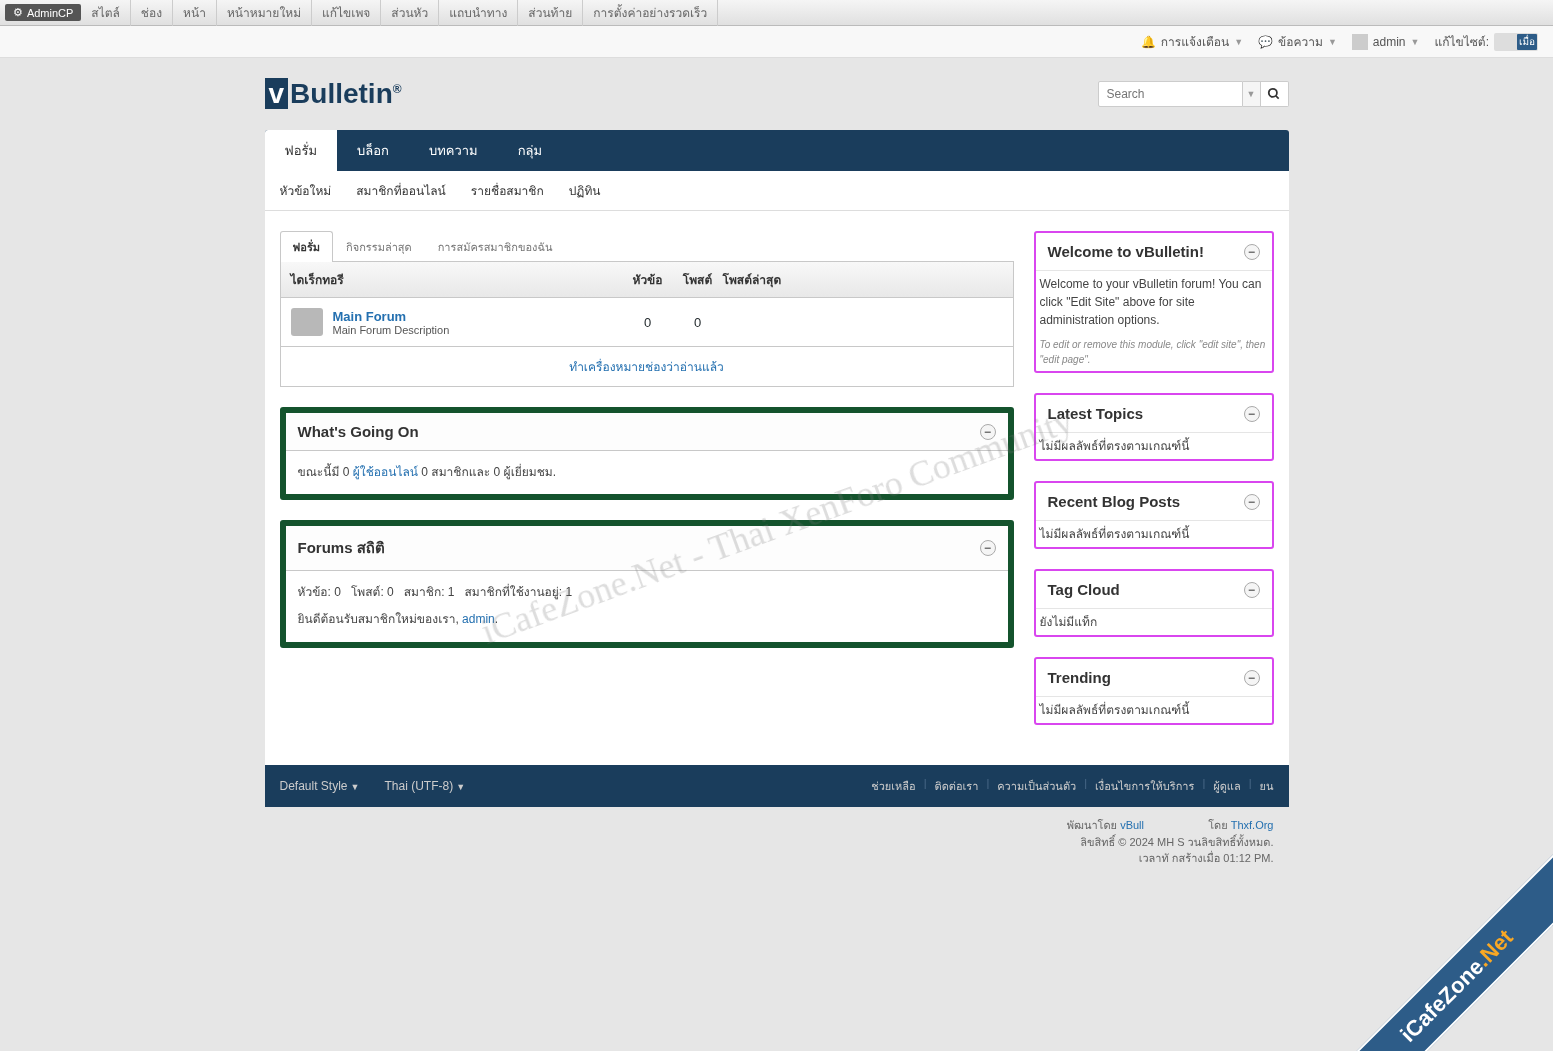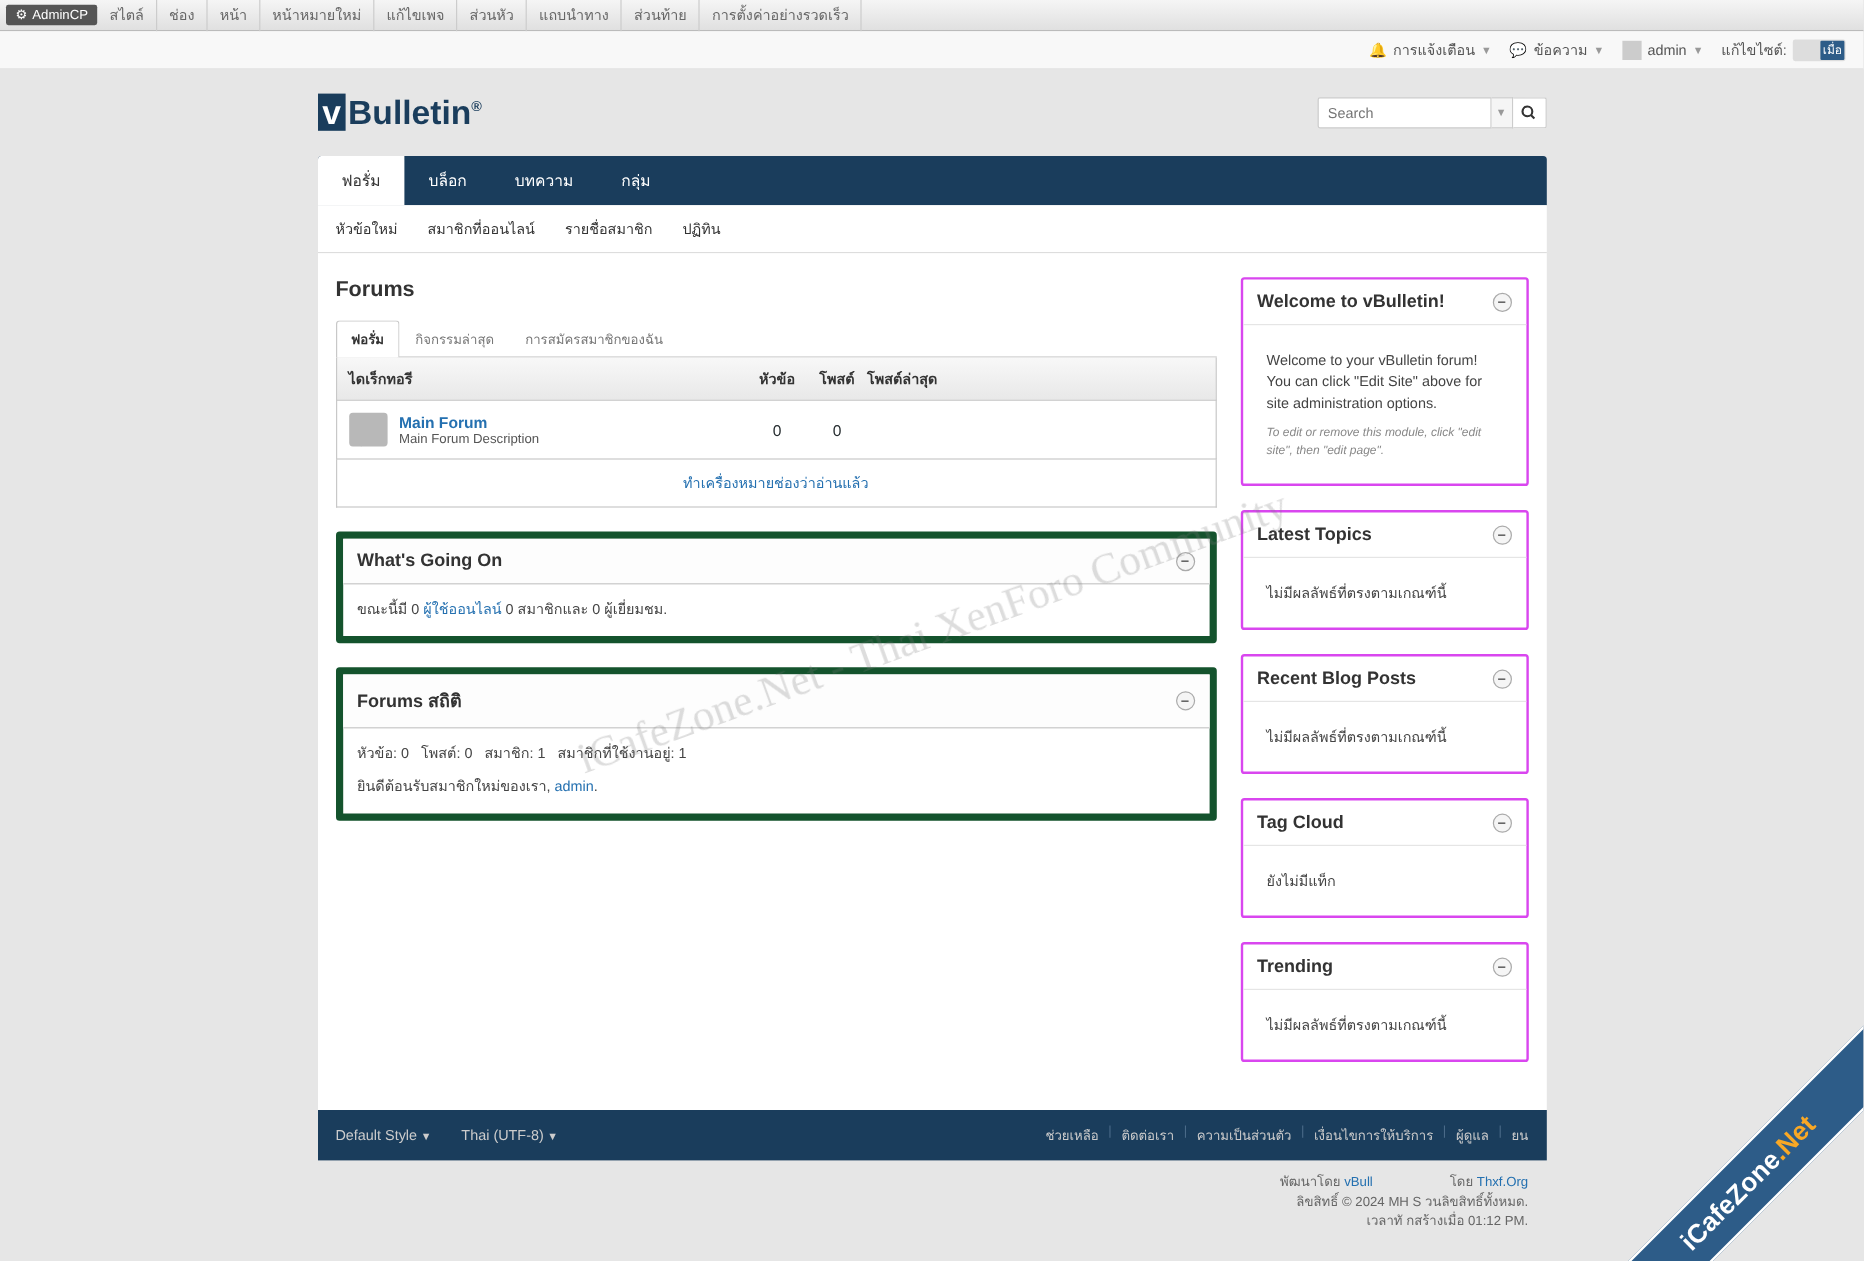--- a/index.html
+++ b/index.html
@@ -47,21 +47,21 @@
 .forum-desc { font-size: 11px; color: #555; }
 .mark-read { text-align: center; padding: 10px; border: 1px solid #c8c8c8; border-top: none; }
 .mark-read a { color: #2470b0; font-size: 12px; text-decoration: none; }
 .module { border: 6px solid #14532d; margin-top: 20px; border-radius: 3px; }
 .module-header { padding: 10px 12px; font-size: 15px; font-weight: bold; color: #333; display: flex; justify-content: space-between; align-items: center; border-bottom: 1px solid #c8c8c8; background: #fdfdfd; }
 .collapse-btn { width: 16px; height: 16px; border: 1px solid #aaa; border-radius: 50%; display: flex; align-items: center; justify-content: center; font-size: 12px; color: #666; cursor: pointer; background: #f5f5f5; }
 .module-body { padding: 12px; font-size: 12px; color: #444; line-height: 1.6; }
 .module-body a { color: #2470b0; text-decoration: none; }
 .side-module { border: 2px solid #d946ef; margin-bottom: 20px; border-radius: 3px; background: #fff; }
 .side-module-header { padding: 10px 12px; font-size: 15px; font-weight: bold; color: #333; display: flex; justify-content: space-between; align-items: center; }
-.side-module-body { padding: 20px; font-size: 12px; color: #444; line-height: 1.5; border-top: 1px solid #e5e5e5; }
+.side-module-body { padding: 4px; font-size: 12px; color: #444; line-height: 1.5; border-top: 1px solid #e5e5e5; }
 .side-module-body .note { font-style: italic; font-size: 10px; color: #888; margin-top: 8px; }
 .footer-bar { background: #1a3d5c; padding: 12px 15px; display: flex; justify-content: space-between; align-items: center; }
 .footer-left { display: flex; gap: 25px; }
 .footer-select { color: #ccc; font-size: 12px; cursor: pointer; }
 .footer-select .arrow { font-size: 9px; margin-left: 3px; }
 .footer-links { display: flex; gap: 8px; color: #ccc; font-size: 11px; }
 .footer-links span { cursor: pointer; }
 .footer-links .sep { color: #4a6a88; }
 .footer-credits { text-align: right; padding: 10px 15px; font-size: 11px; color: #666; line-height: 1.5; }
 .footer-credits a { color: #2470b0; text-decoration: none; }
@@ -137,21 +137,20 @@
 
   <div class="sub-nav">
     <span class="sub-nav-item">หัวข้อใหม่</span>
     <span class="sub-nav-item">สมาชิกที่ออนไลน์</span>
     <span class="sub-nav-item">รายชื่อสมาชิก</span>
     <span class="sub-nav-item">ปฏิทิน</span>
   </div>
 
   <div class="page-body">
     <div class="main-col">
-      <h1 class="page-title">Forums</h1>
 
       <div class="tabs">
         <span class="tab active">ฟอรั่ม</span>
         <span class="tab">กิจกรรมล่าสุด</span>
         <span class="tab">การสมัครสมาชิกของฉัน</span>
       </div>
 
       <div class="forum-header">
         <span class="col-dir">ไดเร็กทอรี</span>
         <span class="col-topics">หัวข้อ</span>

